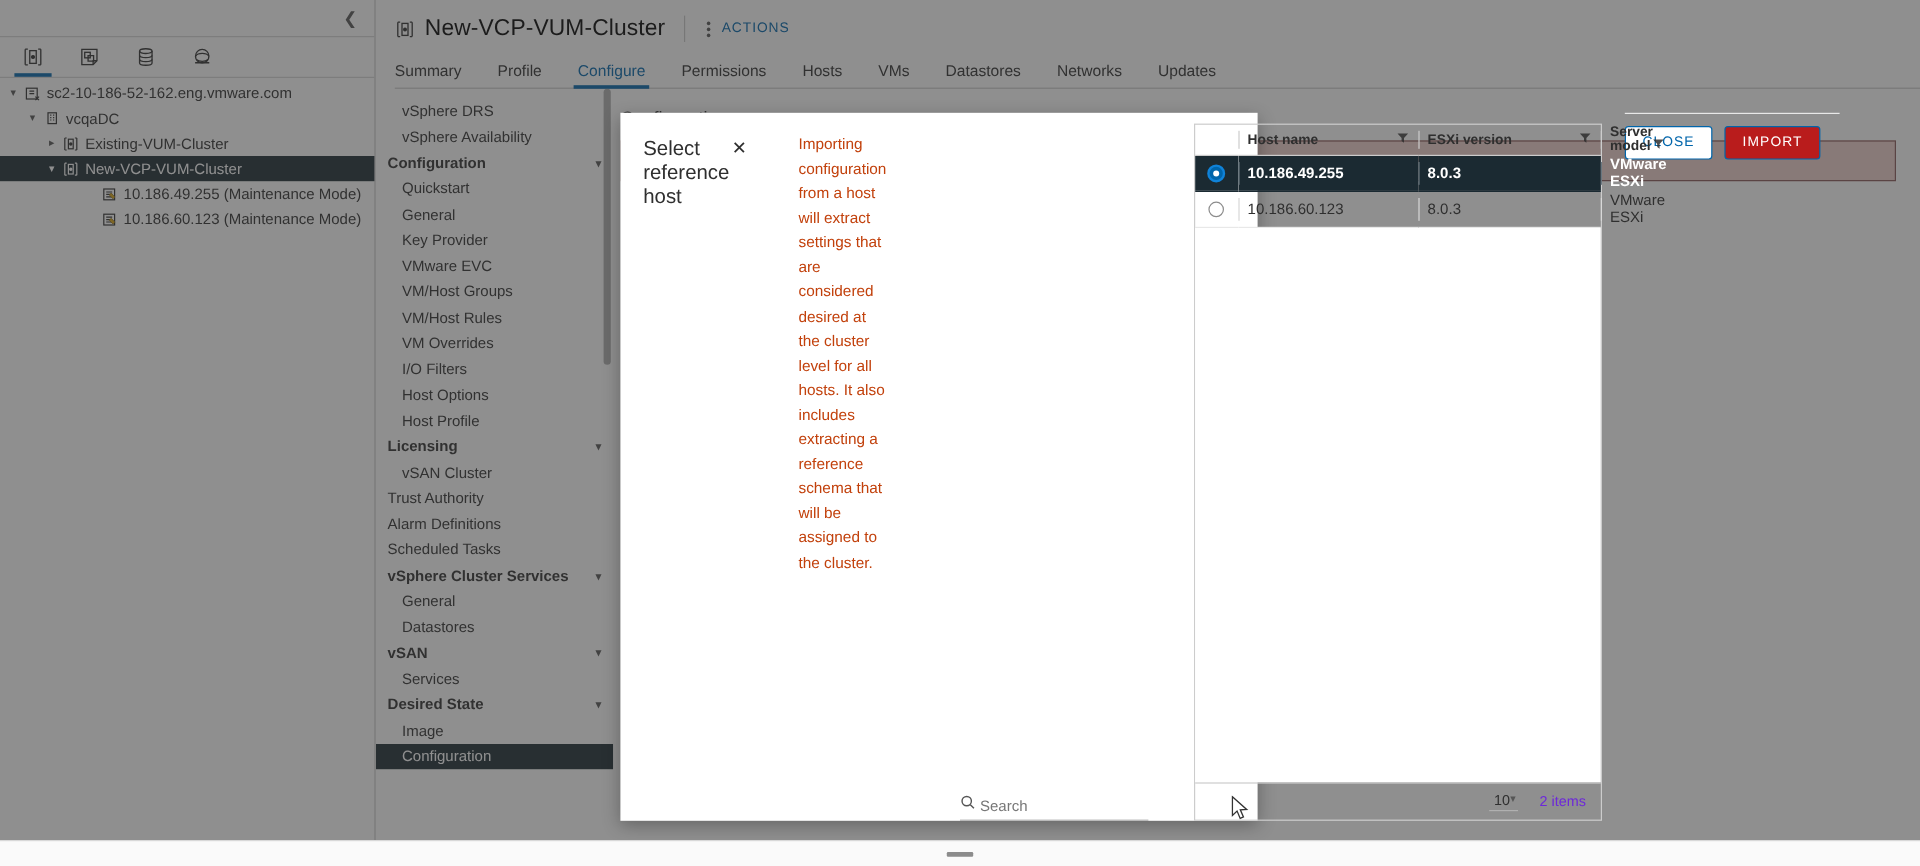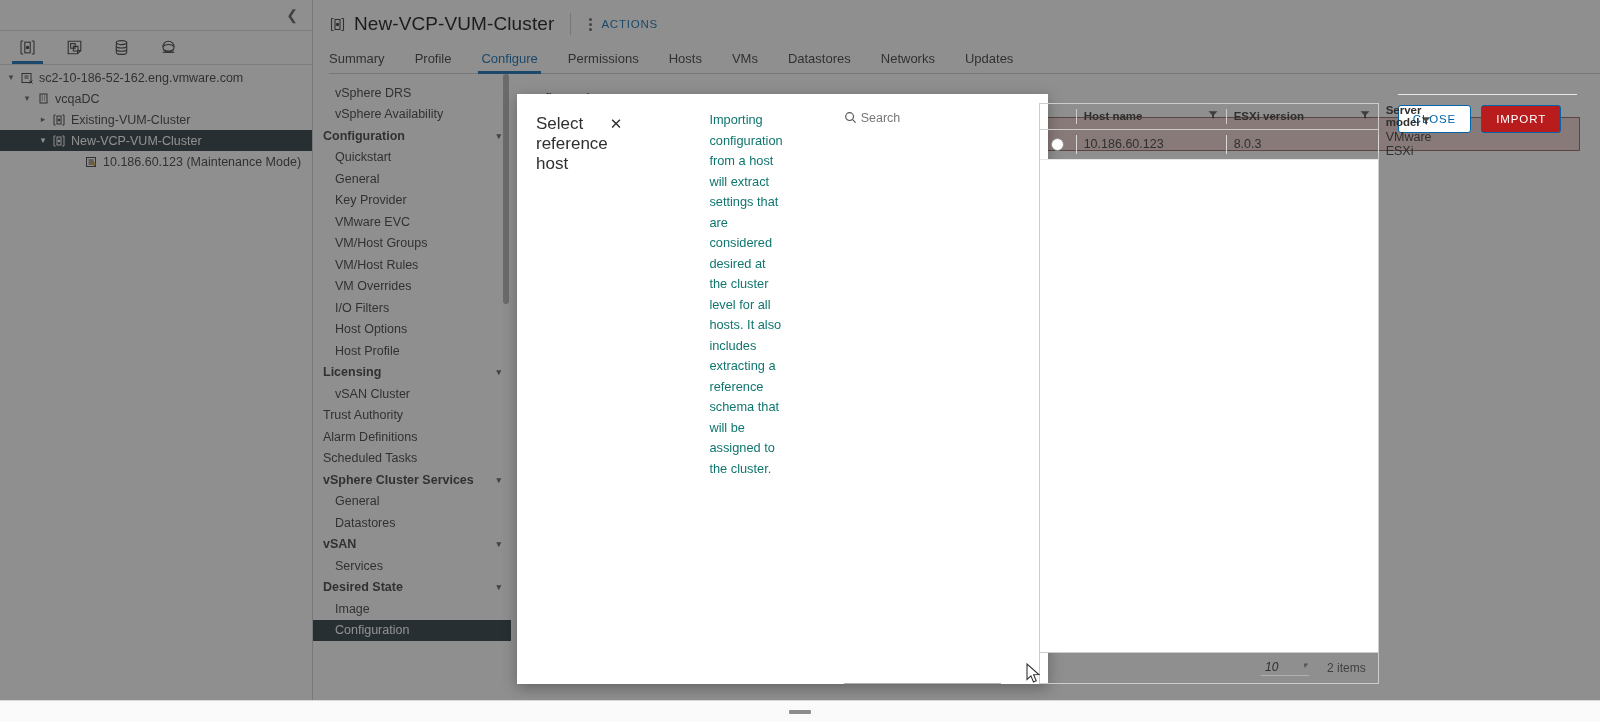--- a/index.html
+++ b/index.html
@@ -130,26 +130,26 @@
     background: #fff; box-shadow: 0 4px 14px rgba(0,0,0,0.3);
     display: flex; 
   }
   .modal-header {
     padding: 20px 22px 0 19px; display: flex; align-items: flex-start;
     justify-content: space-between;
   }
   .modal-title { font-size: 17px; color: #2f2f2f; font-weight: 400; }
   .modal-close { font-size: 15px; color: #2f2f2f; cursor: pointer; line-height: 1; padding: 2px 2px; }
   .modal-desc {
-    padding: 16px 42px 0 19px; font-size: 12.8px; line-height: 20.5px; color: #0f766e; margin-left: 44px;
+    padding: 16px 42px 0 19px; font-size: 12.8px; line-height: 20.5px; color: #c2410c;
   }
   .search-row { display: flex; justify-content: flex-end; padding: 16px 19px 0 19px; }
   .search-box {
     width: 157px; border-bottom: 1px solid #b0b0b0; display: flex;
-    align-items: flex-start; padding-bottom: 3px;
+    align-items: flex-end; padding-bottom: 3px;
   }
   .search-box svg { flex: 0 0 13px; margin-right: 2px; }
   .search-input {
     border: 0; outline: none; font-size: 12.5px; color: #565656;
     font-family: "Liberation Sans", sans-serif; width: 100%; background: transparent;
   }
   .search-input::placeholder { color: #777; }
 
   .table-wrap {
     margin: 9px 19px 0 19px; border: 1px solid #cccccc; flex: 1;
@@ -188,25 +188,25 @@
     display: inline-flex; align-items: center; justify-content: center;
     vertical-align: middle; border: 2px solid #0f82d8;
   }
   .radio-on i { width: 5px; height: 5px; border-radius: 50%; background: #fff; display: block; }
   .table-body-fill { flex: 1; background: #fff; }
   .table-footer {
     border-top: 1px solid #cccccc; height: 31px; display: flex;
     align-items: center; justify-content: flex-end; padding-right: 12px; gap: 18px;
   }
   .page-size {
-    display: flex; align-items: flex-start; gap: 24px; font-size: 12px; color: #2f2f2f;
-    border-bottom: 1px solid #b0b0b0; padding: 0 2px 1px 4px; cursor: pointer; font-style: italic;
+    display: flex; align-items: flex-start; gap: 0; font-size: 12px; color: #2f2f2f;
+    border-bottom: 1px solid #b0b0b0; padding: 0 2px 1px 4px; cursor: pointer;
   }
   .page-size .chev { font-size: 9px; color: #565656; }
-  .items-count { font-size: 12px; color: #404040; }
+  .items-count { font-size: 12px; color: #6d28d9; }
 
   .modal-footer {
     height: 48px; display: flex; align-items: center; justify-content: flex-end;
     gap: 10px; padding-right: 16px; border-top: 1px solid #e8e8e8;
   }
   .btn {
     min-width: 62px; height: 28px; font-size: 11.5px; letter-spacing: 0.9px;
     border-radius: 3px; cursor: pointer; display: inline-flex;
     align-items: center; justify-content: center; padding: 0 14px;
     font-family: "Liberation Sans", sans-serif;
@@ -476,20 +476,33 @@
           <span class="tree-caret"></span>
           <span class="tree-ico">
             <svg width="14" height="14" viewBox="0 0 14 14">
               <g fill="none" stroke="#2f2f2f" stroke-width="1">
                 <rect x="2.5" y="2.5" width="9" height="9"></rect>
                 <path d="M4.5 5h5M4.5 7h5M4.5 9h5"></path>
               </g>
               <path d="M7 7.5l3.2 3.2 1.6-1.6L8.6 5.9z" fill="#d9a514" stroke="#8a6a10" stroke-width=".6"></path>
             </svg>
           </span>
+          <span class="tree-label">10.186.49.255 (Maintenance Mode)</span>
+        </div>
+        <div class="tree-row d3">
+          <span class="tree-caret"></span>
+          <span class="tree-ico">
+            <svg width="14" height="14" viewBox="0 0 14 14">
+              <g fill="none" stroke="#2f2f2f" stroke-width="1">
+                <rect x="2.5" y="2.5" width="9" height="9"></rect>
+                <path d="M4.5 5h5M4.5 7h5M4.5 9h5"></path>
+              </g>
+              <path d="M7 7.5l3.2 3.2 1.6-1.6L8.6 5.9z" fill="#d9a514" stroke="#8a6a10" stroke-width=".6"></path>
+            </svg>
+          </span>
           <span class="tree-label">10.186.60.123 (Maintenance Mode)</span>
         </div>
       </div>
   </div>
 
   <div class="overlay"></div>
 
   <div class="modal">
     <div class="modal-header">
       <div class="modal-title">Select reference host</div>
@@ -542,20 +555,28 @@
                 <span class="filter-ico">
                   <svg width="10" height="10" viewBox="0 0 10 10">
                       <path d="M0.6 1.2h8.8L6 5v4L4 7.6V5z" fill="#2f2f2f"></path>
                     </svg>
                 </span>
               </span>
             </th>
           </tr>
         </thead>
         <tbody id="host-rows">
+            <tr class="row-selected">
+              <td class="sel-col"><span class="radio-on">
+                  <i></i>
+                </span></td>
+              <td class="divider" style="width: 150px;">10.186.49.255</td>
+              <td class="divider" style="width: 152px;">8.0.3</td>
+              <td class="divider">VMware ESXi</td>
+            </tr>
             <tr class="">
               <td class="sel-col"><span class="radio-outer"></span></td>
               <td class="divider" style="width: 150px;">10.186.60.123</td>
               <td class="divider" style="width: 152px;">8.0.3</td>
               <td class="divider">VMware ESXi</td>
             </tr>
           </tbody>
       </table>
       <div class="table-body-fill"></div>
       <div class="table-footer">

